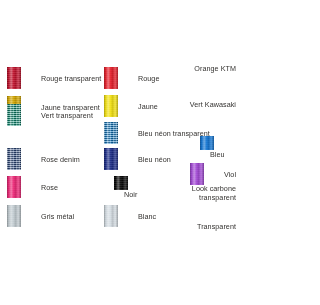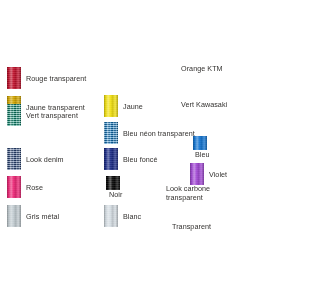--- a/index.html
+++ b/index.html
@@ -25,21 +25,21 @@
   }
 
   
   .swatch-item {
     position: absolute;
     display: flex;
     align-items: center;
   }
   .swatch-item.stacked {
     display: block;
-    text-align: left;
+    text-align: right;
   }
 
   .swatch-chip {
     width: 14px;
     height: 22px;
     flex: 0 0 14px;
     position: relative;
     overflow: hidden;
     border: 0;
     box-sizing: border-box;
@@ -107,21 +107,21 @@
         rgba(40,25,10,0.35) 1px,
         rgba(40,25,10,0.35) 3px);
     opacity: 0.95;
   }
 
   .swatch-label {
     font-size: 7.2px;
     line-height: 9px;
     color: #33312f;
     white-space: nowrap;
-    margin-left: 5px;
+    margin-left: 20px;
     letter-spacing: 0.05px;
   }
   .swatch-item.stacked .swatch-label {
     margin-left: 0;
     margin-top: 1px;
     white-space: normal;
     display: block;
   }
   .swatch-label.wrap { white-space: normal; }
   .swatch-label.two-line { line-height: 8.5px; }
@@ -141,47 +141,51 @@
     <span class="swatch-label">Jaune transparent</span>
   </div>
 
   <div class="swatch-item" style="left:7px; top:104px;">
     <span class="swatch-chip mesh" style="background:#089B7E;"></span>
     <span class="swatch-label">Vert transparent</span>
   </div>
 
   <div class="swatch-item" style="left:7px; top:148px;">
     <span class="swatch-chip mesh" style="background:#2E4F8C;"></span>
-    <span class="swatch-label">Look denim</span>
+    <span class="swatch-label">Rose denim</span>
   </div>
 
   <div class="swatch-item" style="left:7px; top:176px;">
     <span class="swatch-chip plain" style="background:#EE2A78;"></span>
     <span class="swatch-label">Rose</span>
   </div>
 
   <div class="swatch-item" style="left:7px; top:205px;">
     <span class="swatch-chip plain" style="background:#C3CDD2;"></span>
     <span class="swatch-label">Gris métal</span>
   </div>
 
+  <div class="swatch-item" style="left:104px; top:67px;">
+    <span class="swatch-chip plain" style="background:#E8222E;"></span>
+    <span class="swatch-label">Rouge</span>
+  </div>
 
   <div class="swatch-item" style="left:104px; top:95px;">
     <span class="swatch-chip plain" style="background:#F4E313;"></span>
     <span class="swatch-label">Jaune</span>
   </div>
 
   <div class="swatch-item" style="left:104px; top:122px;">
     <span class="swatch-chip mesh" style="background:#0E85D8;"></span>
     <span class="swatch-label">Bleu néon transparent</span>
   </div>
 
   <div class="swatch-item" style="left:104px; top:148px;">
     <span class="swatch-chip" style="background:#1B2C8A;"></span>
-    <span class="swatch-label">Bleu foncé</span>
+    <span class="swatch-label">Bleu néon</span>
   </div>
 
   <div class="swatch-item" style="left:104px; top:176px;flex-direction:column;">
     <span class="swatch-chip" style="background:#070707;"></span>
     <span class="swatch-label">Noir</span>
   </div>
 
   <div class="swatch-item" style="left:104px; top:205px;text-align:right;">
     <span class="swatch-chip plain" style="background:#D6DEE4;"></span>
     <span class="swatch-label">Blanc</span>

